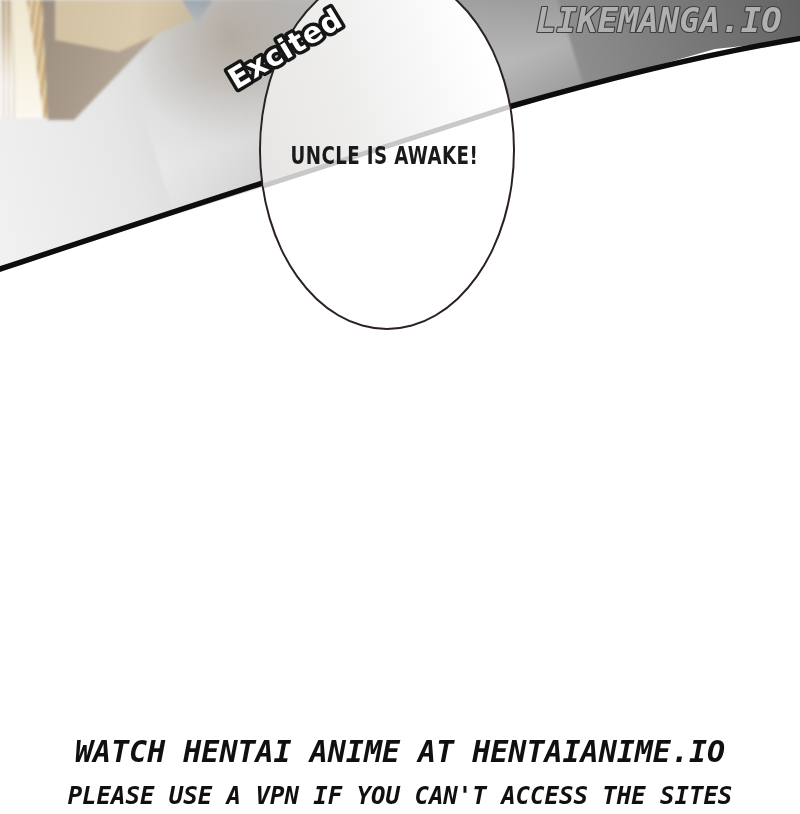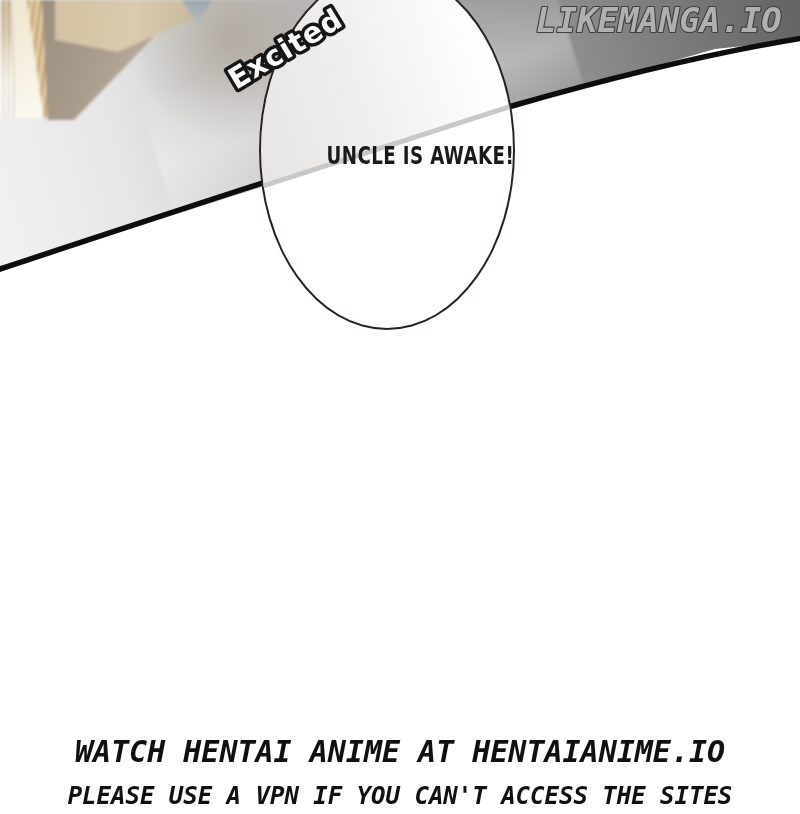--- a/index.html
+++ b/index.html
@@ -92,21 +92,20 @@
     width: 320px; height: 260px;
     transform-origin: 0 0;
     transform: rotate(-17.8deg) translateY(-260px);
     background: linear-gradient(to left, rgba(168,164,160,0) 12%, rgba(168,164,160,0.20) 60%, rgba(168,164,160,0.30) 100%);
   }
   .bubble-text {
     position: absolute;
     left: 0; right: 0; top: 170px;
     text-align: left;
     z-index: 2;
-    padding-left: 36px;
   }
   .bubble-text span {
     display: inline-block;
     font-family: "DejaVu Sans", sans-serif;
     font-weight: 700;
     font-size: 24px;
     letter-spacing: 0.5px;
     color: #1a1a1a;
     transform: scaleX(0.76);
     white-space: nowrap;

